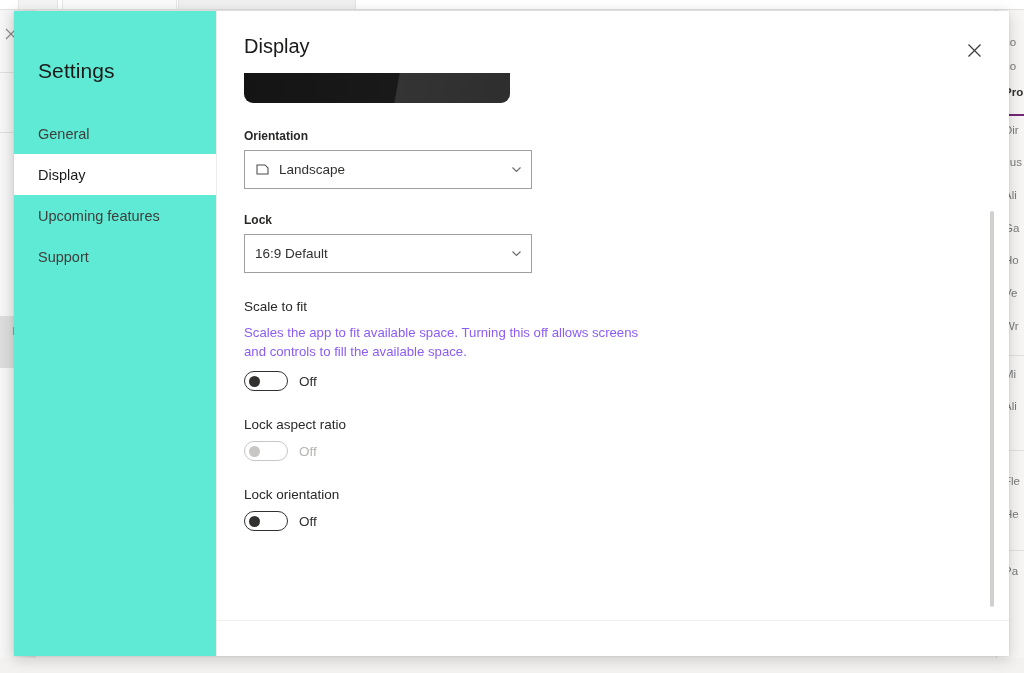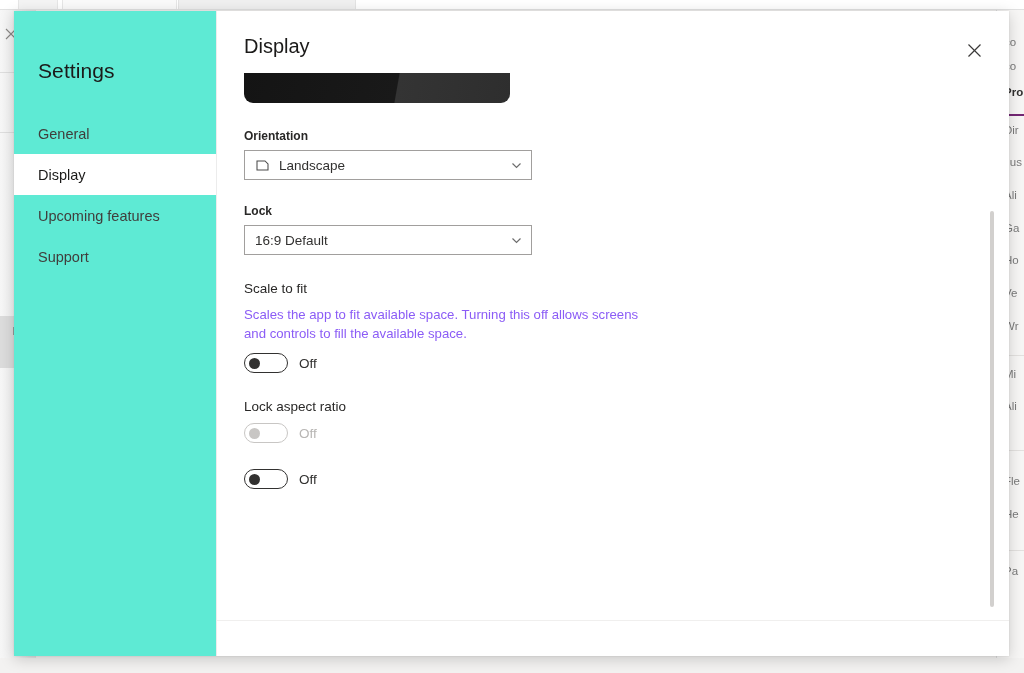--- a/index.html
+++ b/index.html
@@ -224,21 +224,21 @@
 
   .field-label {
     font-size: 12px;
     font-weight: bold;
     color: #292827;
     margin-top: 24px;
     margin-bottom: 7px;
   }
   .dropdown {
     width: 288px;
-    height: 30px;
+    height: 39px;
     border: 1px solid #a19f9d;
     background: #ffffff;
     display: flex;
     align-items: center;
     padding: 0 8px 0 10px;
     cursor: pointer;
   }
   .dropdown .dd-icon {
     flex: 0 0 auto;
     margin-right: 9px;
@@ -454,20 +454,21 @@
         <div class="section-title">Lock aspect ratio</div>
         <div class="toggle-row">
           <div class="toggle disabled">
             <div class="knob"></div>
           </div>
           <span class="toggle-label disabled">Off</span>
         </div>
       </div>
 
       <div class="section">
+        <div class="section-title">Lock orientation</div>
         <div class="toggle-row">
           <div class="toggle">
             <div class="knob"></div>
           </div>
           <span class="toggle-label">Off</span>
         </div>
       </div>
 
     </div>
 

